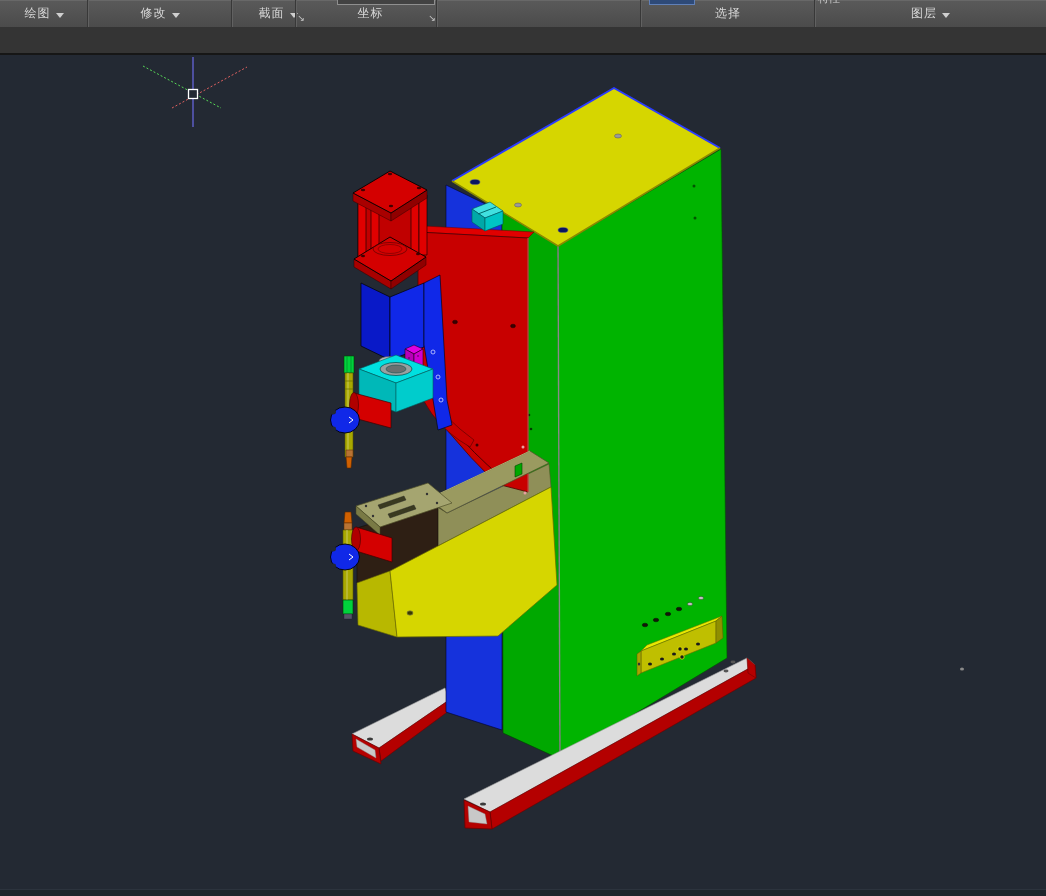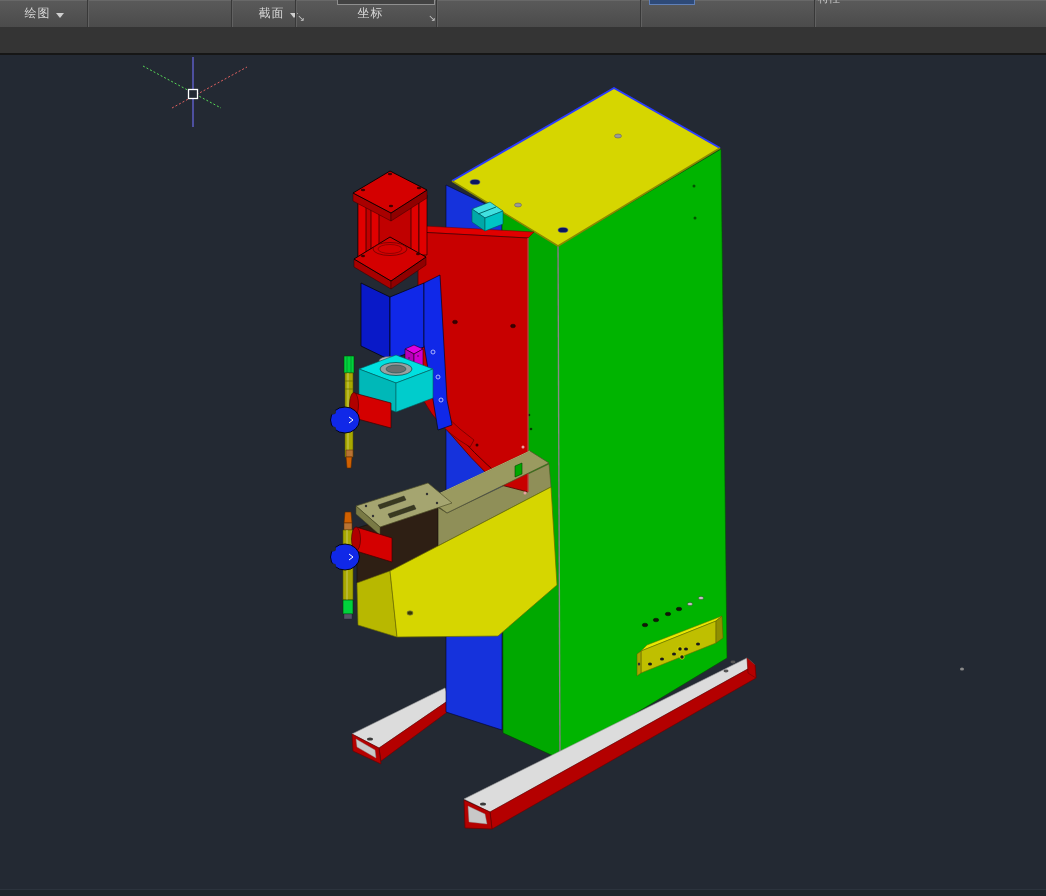--- a/index.html
+++ b/index.html
@@ -35,28 +35,39 @@
 <div class="ribbon">
   <div class="rb-top-line"></div>
   <div class="remnant-combo"></div>
   <div class="remnant-btn"></div>
   <div class="remnant-text">特性</div>
 
   <div class="panel" style="left:0;width:88px">
     <span class="plabel">绘图</span>
     <span class="dd"></span>
   </div>
+  <div class="panel" style="left:88px;width:144px">
+    <span class="plabel">修改</span>
+    <span class="dd"></span>
+  </div>
   <div class="panel" style="left:246px;width:64px">
     <span class="plabel">截面</span>
     <span class="dd"></span>
     <span class="launcher">↘</span>
   </div>
   <div class="panel" style="left:300px;width:141px">
     <span class="plabel">坐标</span>
     <span class="launcher">↘</span>
+  </div>
+  <div class="panel" style="left:641px;width:174px">
+    <span class="plabel">选择</span>
+  </div>
+  <div class="panel" style="left:815px;width:231px">
+    <span class="plabel">图层</span>
+    <span class="dd"></span>
   </div>
 
   <div class="sep" style="left:87px"></div>
   <div class="sep" style="left:231px"></div>
   <div class="sep" style="left:295px"></div>
   <div class="sep" style="left:436px"></div>
   <div class="sep" style="left:640px"></div>
   <div class="sep" style="left:814px"></div>
 </div>
 

